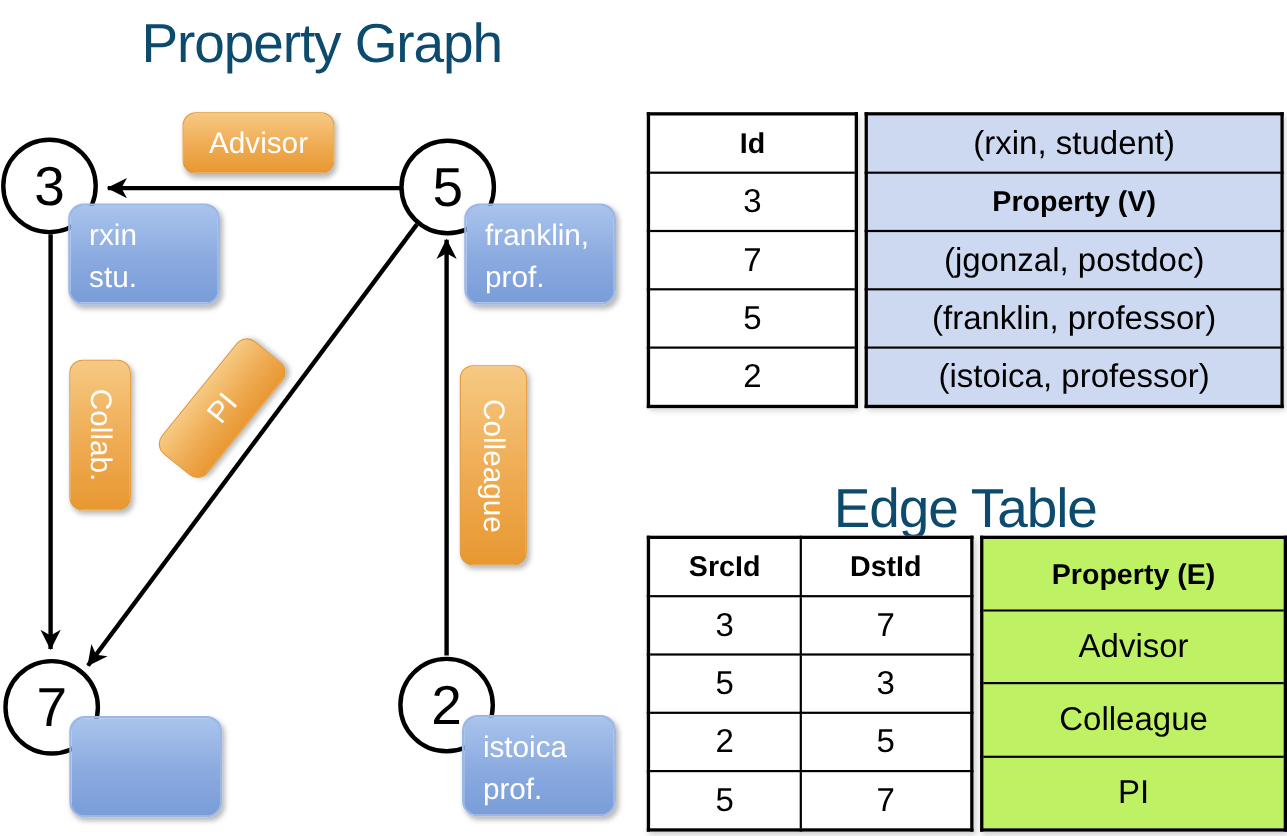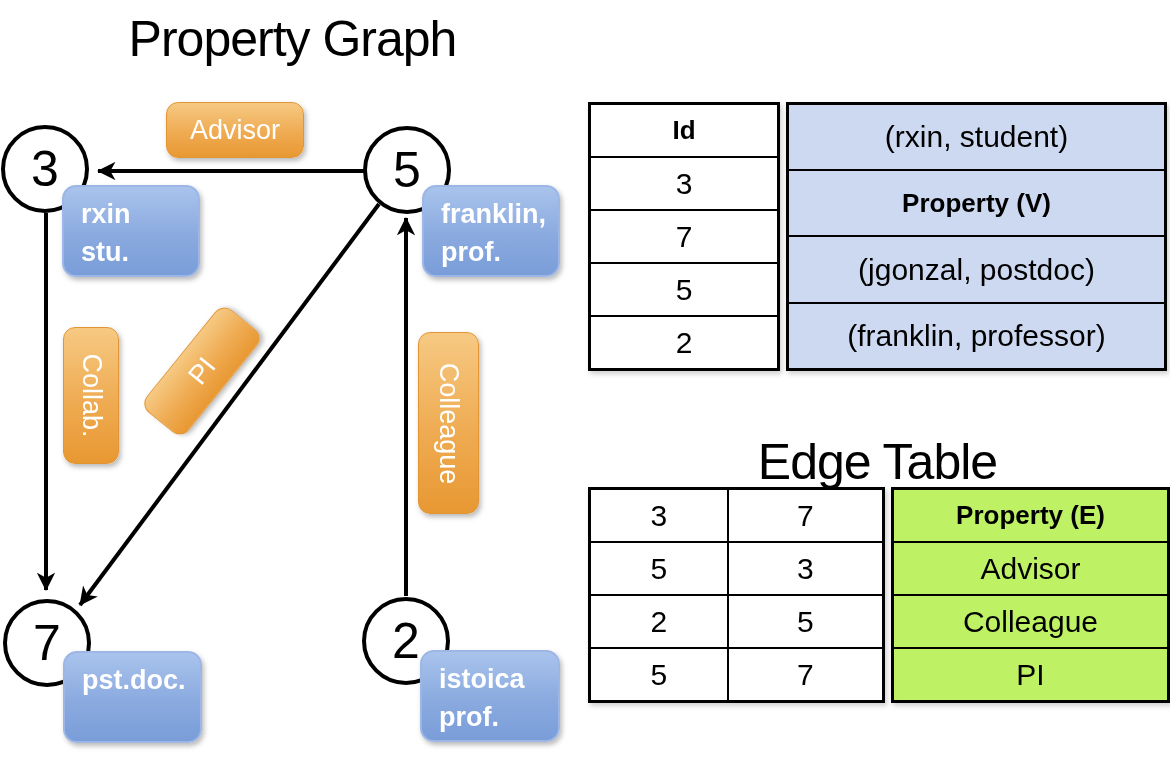--- a/index.html
+++ b/index.html
@@ -9,21 +9,21 @@
     font-family:"Liberation Sans", sans-serif;
     color:#000;
   }
   .panel { position:absolute; top:0; height:760px; }
   #graph-panel { left:0; width:585px; }
   #tables-panel { left:588px; width:579px; }
 
   .big-title {
     position:absolute; left:0; width:100%;
     text-align:center; font-size:50px; font-weight:400;
-    letter-spacing:-1px; color:#000000; white-space:nowrap;
+    letter-spacing:-1px; color:#0c4a6e; white-space:nowrap;
   }
 
   
   #edge-svg { position:absolute; left:0; top:0; z-index:1; }
 
   .node-circle {
     position:absolute; width:80px; height:80px; background:#fff;
     border:4px solid #000; border-radius:50%;
     display:flex; align-items:center; justify-content:center;
     font-size:50px; font-weight:400; z-index:2;
@@ -39,21 +39,20 @@
   }
   .edge-label .vert { transform:rotate(90deg); white-space:nowrap; }
 
   .vertex-box {
     position:absolute; z-index:4;
     background:linear-gradient(180deg,#a9c3ec 0%,#8aaadf 55%,#7a9dd9 100%);
     border:2px solid #9cb6e5; border-radius:14px;
     box-shadow:2px 3px 5px rgba(130,130,130,.55);
     color:#fff; font-size:27px; line-height:38px;
     padding:8px 0 0 17px;
-    font-weight:bold;
   }
 
   
   .tbl-row { position:absolute; display:flex; gap:6px; }
   table.data-table {
     border-collapse:collapse; table-layout:fixed;
     border:3px solid #000;
     box-shadow:2px 3px 5px rgba(150,150,150,.45);
     background:#fff;
   }
@@ -113,21 +112,20 @@
 
   <div class="vertex-box" style="left:62px; top:185px; width:117px; height:80px;">
     <div>rxin</div>
     <div>stu.</div>
   </div>
   <div class="vertex-box" style="left:422px; top:185px; width:117px; height:80px;">
     <div>franklin,</div>
     <div>prof.</div>
   </div>
   <div class="vertex-box" style="left:63px; top:651px; width:118px; height:80px;">
-    <div>pst.doc.</div>
   </div>
   <div class="vertex-box" style="left:420px; top:650px; width:119px; height:80px;padding-left:17px;">
     <div>istoica</div>
     <div>prof.</div>
   </div>
 </div>
 
 <div id="tables-panel" class="panel">
 
 
@@ -157,34 +155,41 @@
             <td class="fill-blue">(rxin, student)</td>
           </tr>
       <tr>
         <th class="fill-blue">Property (V)</th>
       </tr>
       <tr>
             <td class="fill-blue">(jgonzal, postdoc)</td>
           </tr>
       <tr>
             <td class="fill-blue">(franklin, professor)</td>
+          </tr>
+      <tr>
+            <td class="fill-blue">(istoica, professor)</td>
           </tr>
     </tbody>
       </table>
   </div>
 
   <div class="big-title" style="top:394px;margin-top:39px;">Edge Table</div>
 
   <div class="tbl-row" style="left:0; top:487px;">
     <table class="data-table" style="width:294px;">
       <colgroup>
           <col style="width:138px">
           <col style="width:156px">
         </colgroup>
       <tbody>
+          <tr>
+        <th>SrcId</th>
+        <th>DstId</th>
+      </tr>
       <tr>
         <td>3</td>
         <td>7</td>
       </tr>
       <tr>
         <td>5</td>
         <td>3</td>
       </tr>
       <tr>
         <td>2</td>

